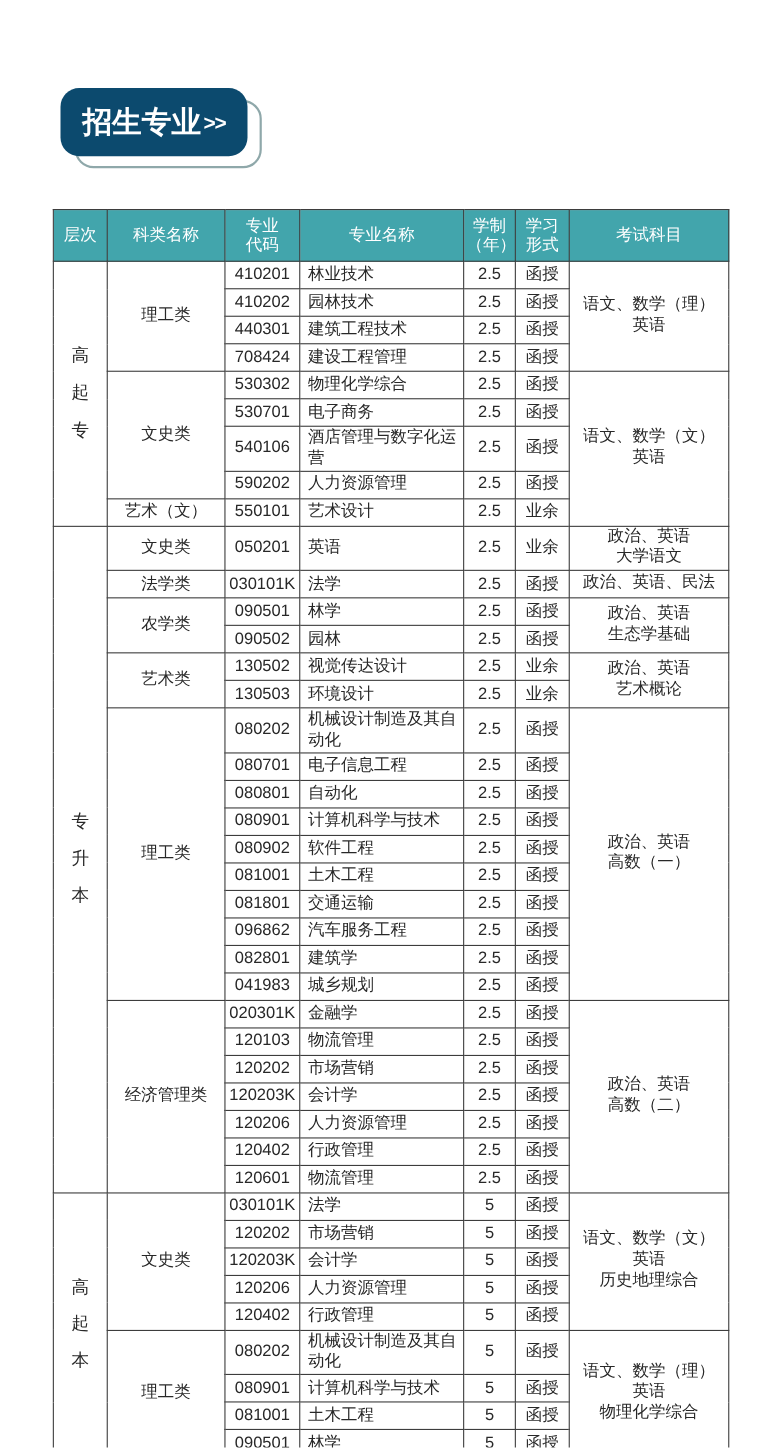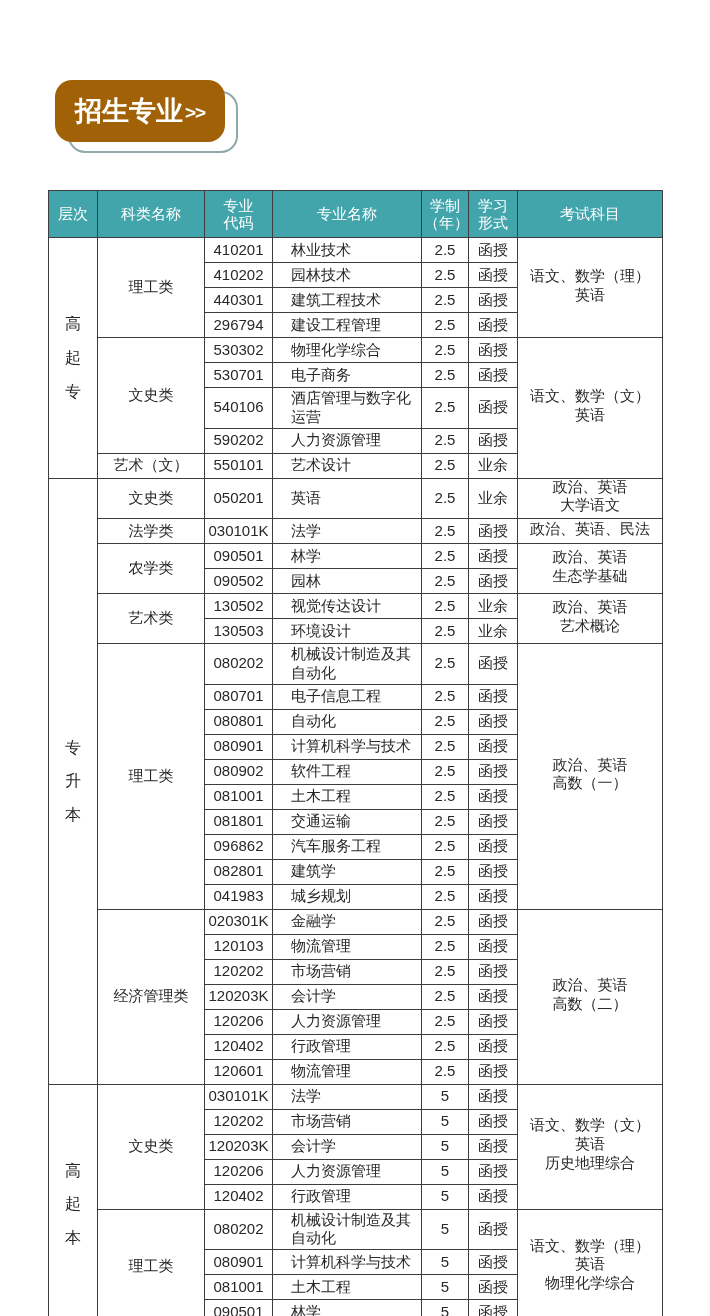--- a/index.html
+++ b/index.html
@@ -27,21 +27,21 @@
     border: 2px solid #8fa8aa;
     border-radius: 17px;
     background: #ffffff;
   }
   .badge-pill {
     position: absolute;
     left: 0;
     top: 0;
     width: 170px;
     height: 62px;
-    background: #a16207;
+    background: #0c4a6e;
     border-radius: 17px;
     color: #ffffff;
     display: flex;
     align-items: center;
     justify-content: center;
     font-weight: bold;
     font-size: 27px;
   }
   .badge-pill .arrows {
     font-size: 19px;
@@ -74,21 +74,21 @@
   td {
     font-size: 15px;
     color: #282828;
     text-align: center;
     padding: 1px 3px;
     height: 22px;
     line-height: 1.25;
   }
   .major-cell {
     text-align: left;
-    padding-left: 18px;
+    padding-left: 7px;
   }
   .exam-cell {
     white-space: pre-line;
     font-family: Liberation Mono, monospace;
   }
   .level-cell {
     white-space: pre-line;
     font-size: 16px;
     line-height: 2.1;
   }
@@ -147,21 +147,21 @@
         <td class="years-cell">2.5</td>
         <td class="mode-cell">函授</td>
       </tr>
       <tr>
         <td class="code-cell">440301</td>
         <td class="major-cell">建筑工程技术</td>
         <td class="years-cell">2.5</td>
         <td class="mode-cell">函授</td>
       </tr>
       <tr>
-        <td class="code-cell">296794</td>
+        <td class="code-cell">708424</td>
         <td class="major-cell">建设工程管理</td>
         <td class="years-cell">2.5</td>
         <td class="mode-cell">函授</td>
       </tr>
       <tr>
         <td class="category-cell" rowspan="4">文史类</td>
         <td class="code-cell">530302</td>
         <td class="major-cell">物理化学综合</td>
         <td class="years-cell">2.5</td>
         <td class="mode-cell">函授</td>

